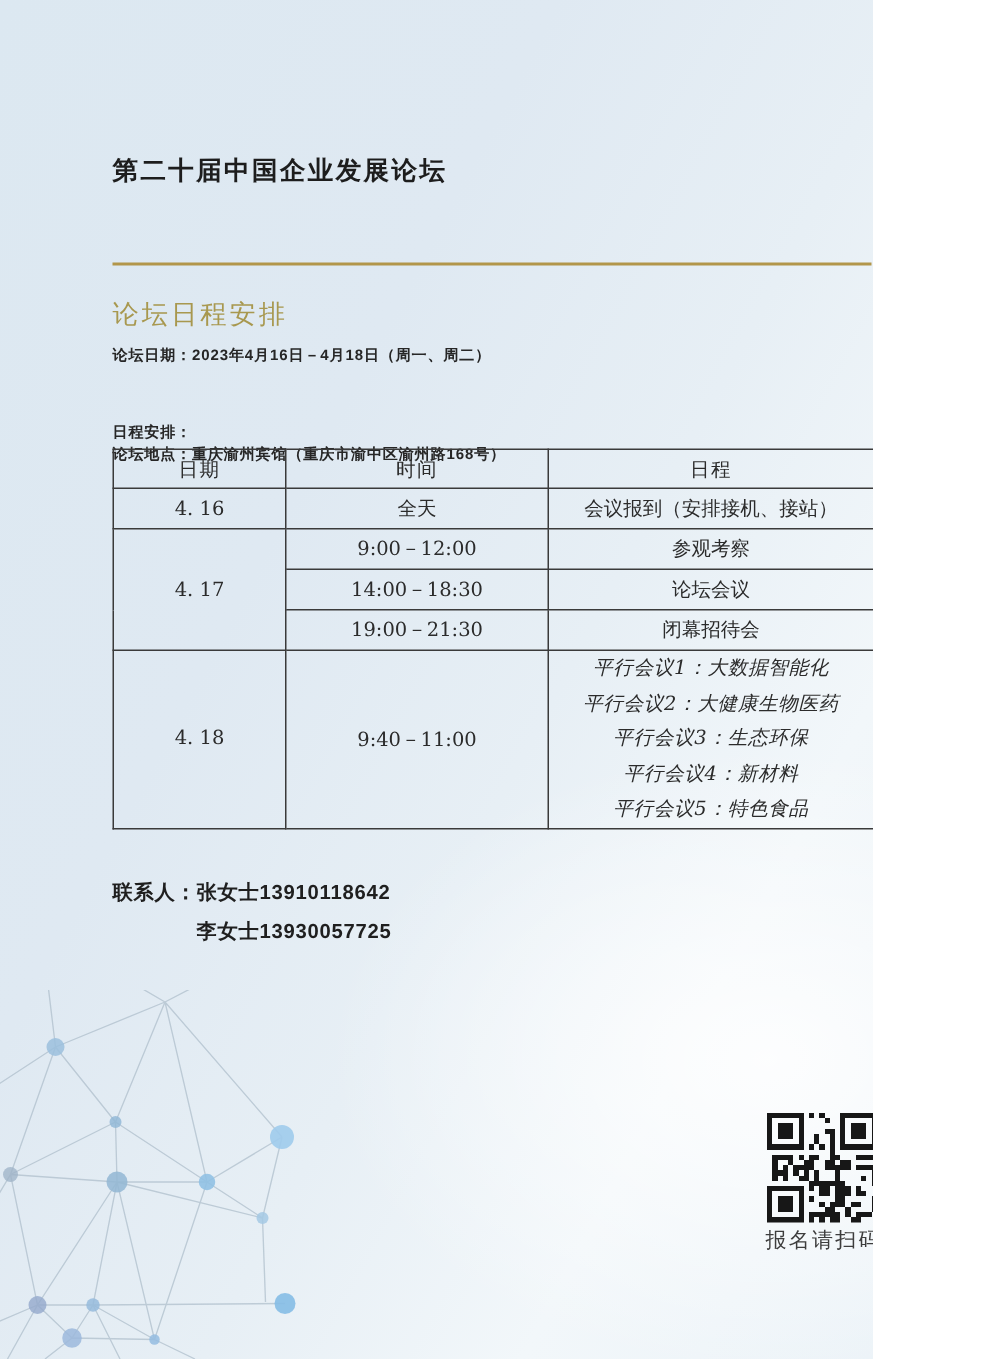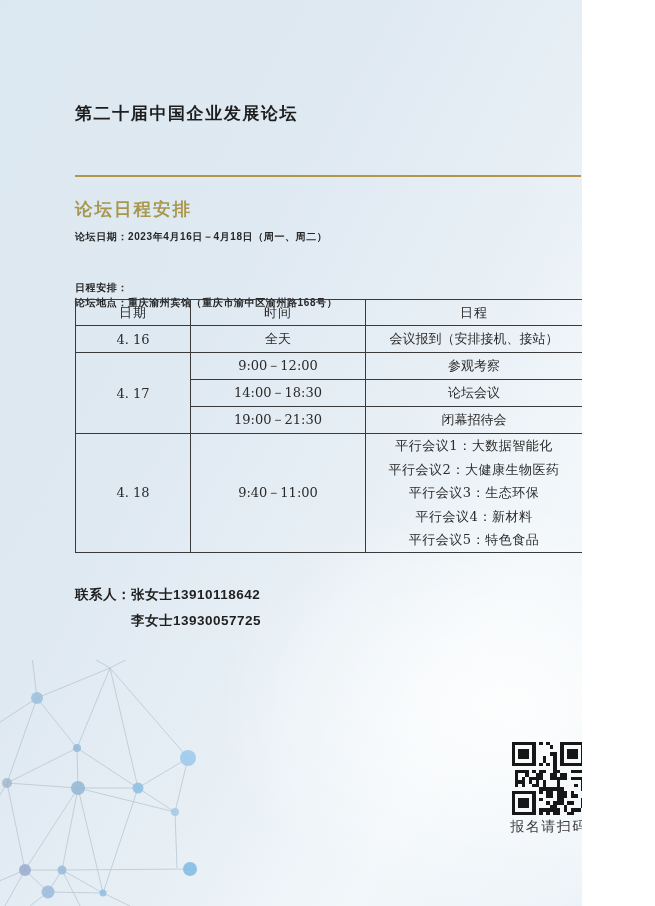--- a/index.html
+++ b/index.html
@@ -9,36 +9,36 @@
         background:
           radial-gradient(ellipse 420px 300px at 88% 78%, rgba(255,255,255,.85) 0%, rgba(255,255,255,0) 70%),
           linear-gradient(118deg,#dce8f1 0%,#dfe9f2 35%,#e7eff5 58%,#f2f7fa 78%,#ecf3f8 100%);}
   .abs{position:absolute;}
 
   
   .doc-title{left:75px;width:510px;color:#1d1d1d;font-weight:bold;
              font-size:17px;letter-spacing:1.6px;line-height:20px;}
   .t1{top:104px;} .t2{top:134px;}
   .gold-rule{left:75px;top:175px;width:506px;height:2px;background:#b2964a;}
-  .section-heading{left:75px;top:197px;font-size:17.5px;font-weight:bold;
+  .section-heading{left:75px;top:197px;font-size:17.5px;font-weight:normal;
                    color:#a8984f;letter-spacing:2px;}
   .info-line{left:75px;font-size:10px;font-weight:bold;color:#262626;letter-spacing:.6px;}
   .i1{top:230px;} .i2{top:256px;margin-top:40px;} .i3{top:281px;}
 
   
   .sched-wrap{left:75px;top:299px;width:507px;}
   table.sched{border-collapse:collapse;width:507px;table-layout:fixed;
               font-family:"DejaVu Serif","Liberation Serif",serif;
               font-size:13px;color:#2b2b2b;}
   table.sched th,table.sched td{border:1px solid #3a3a3a;text-align:center;
               vertical-align:middle;padding:0 4px;font-weight:normal;}
   table.sched{border:1px solid #2e2e2e;}
   table.sched th{height:25px;letter-spacing:1px;}
   table.sched td{height:26px;}
-  td.events-multi{text-align:left;padding:4px 0 4px 26px;}
+  td.events-multi{text-align:left;padding:4px 0 4px 26px;font-style:italic;}
   .event-line{line-height:23.6px;letter-spacing:.5px;}
 
   
   .contact-line{left:75px;font-size:13.5px;font-weight:bold;color:#1f1f1f;letter-spacing:.5px;}
   .c1{top:586px;} .c2{top:612px;}
   .c2 .contact-label{visibility:hidden;}
 
   
   .qr-box{left:510px;top:742px;width:76px;height:73px;}
   .qr-box svg{width:76px;height:73px;display:block;}

